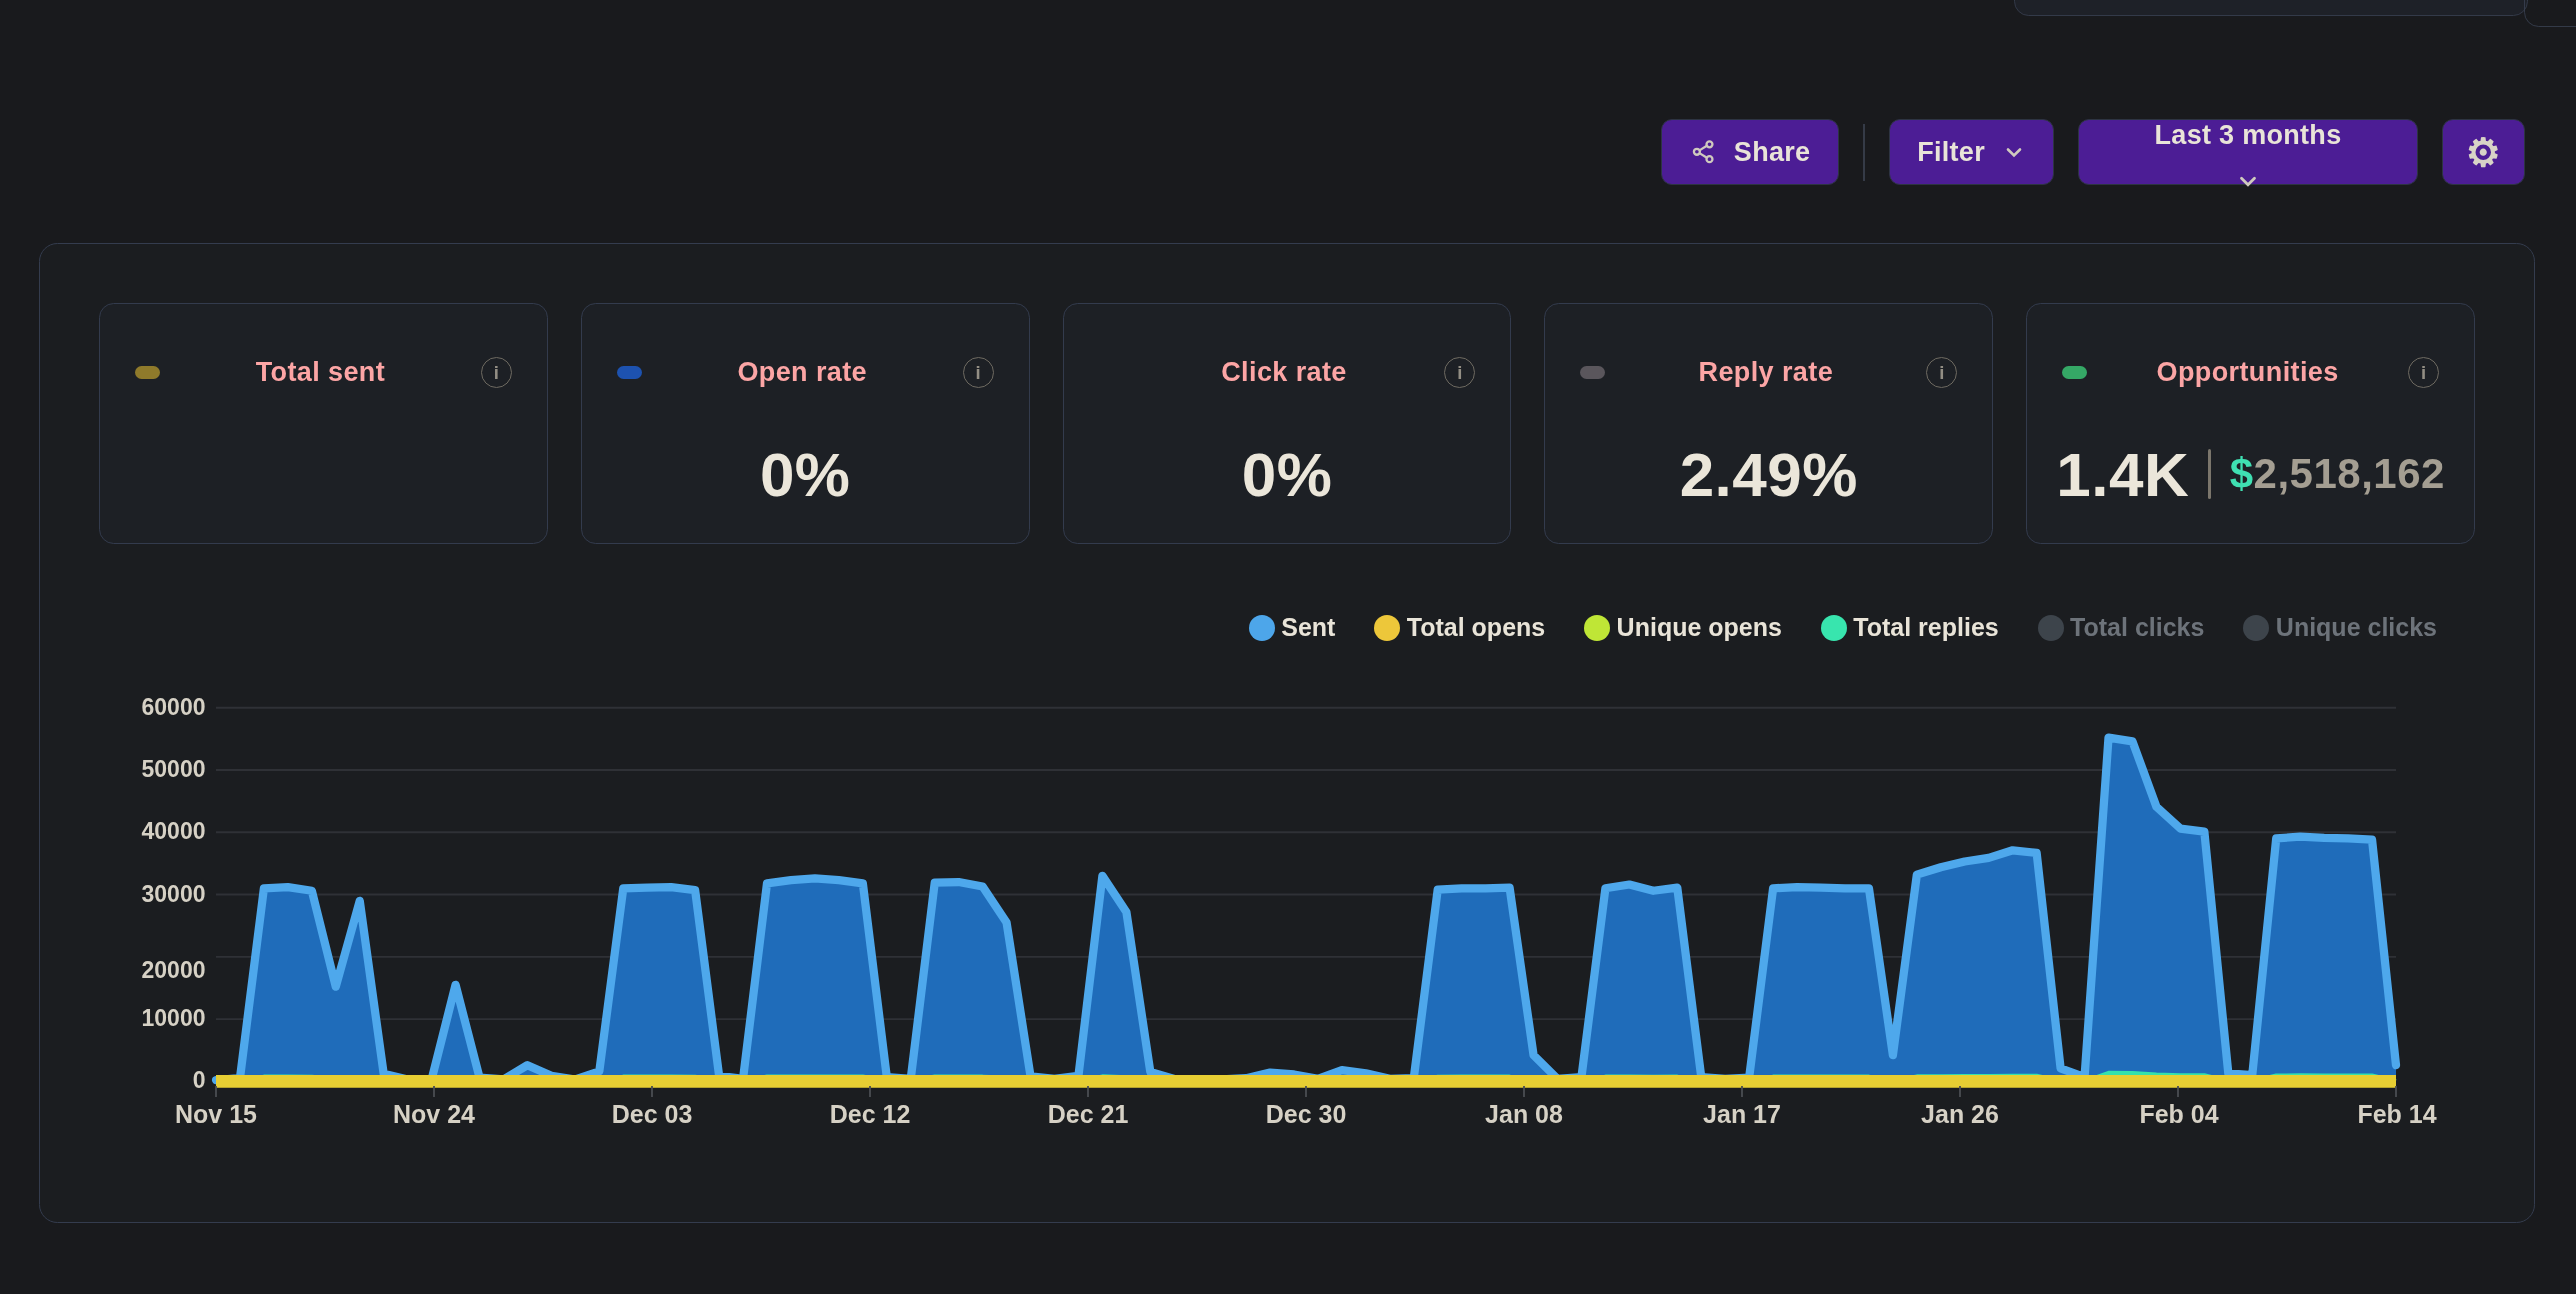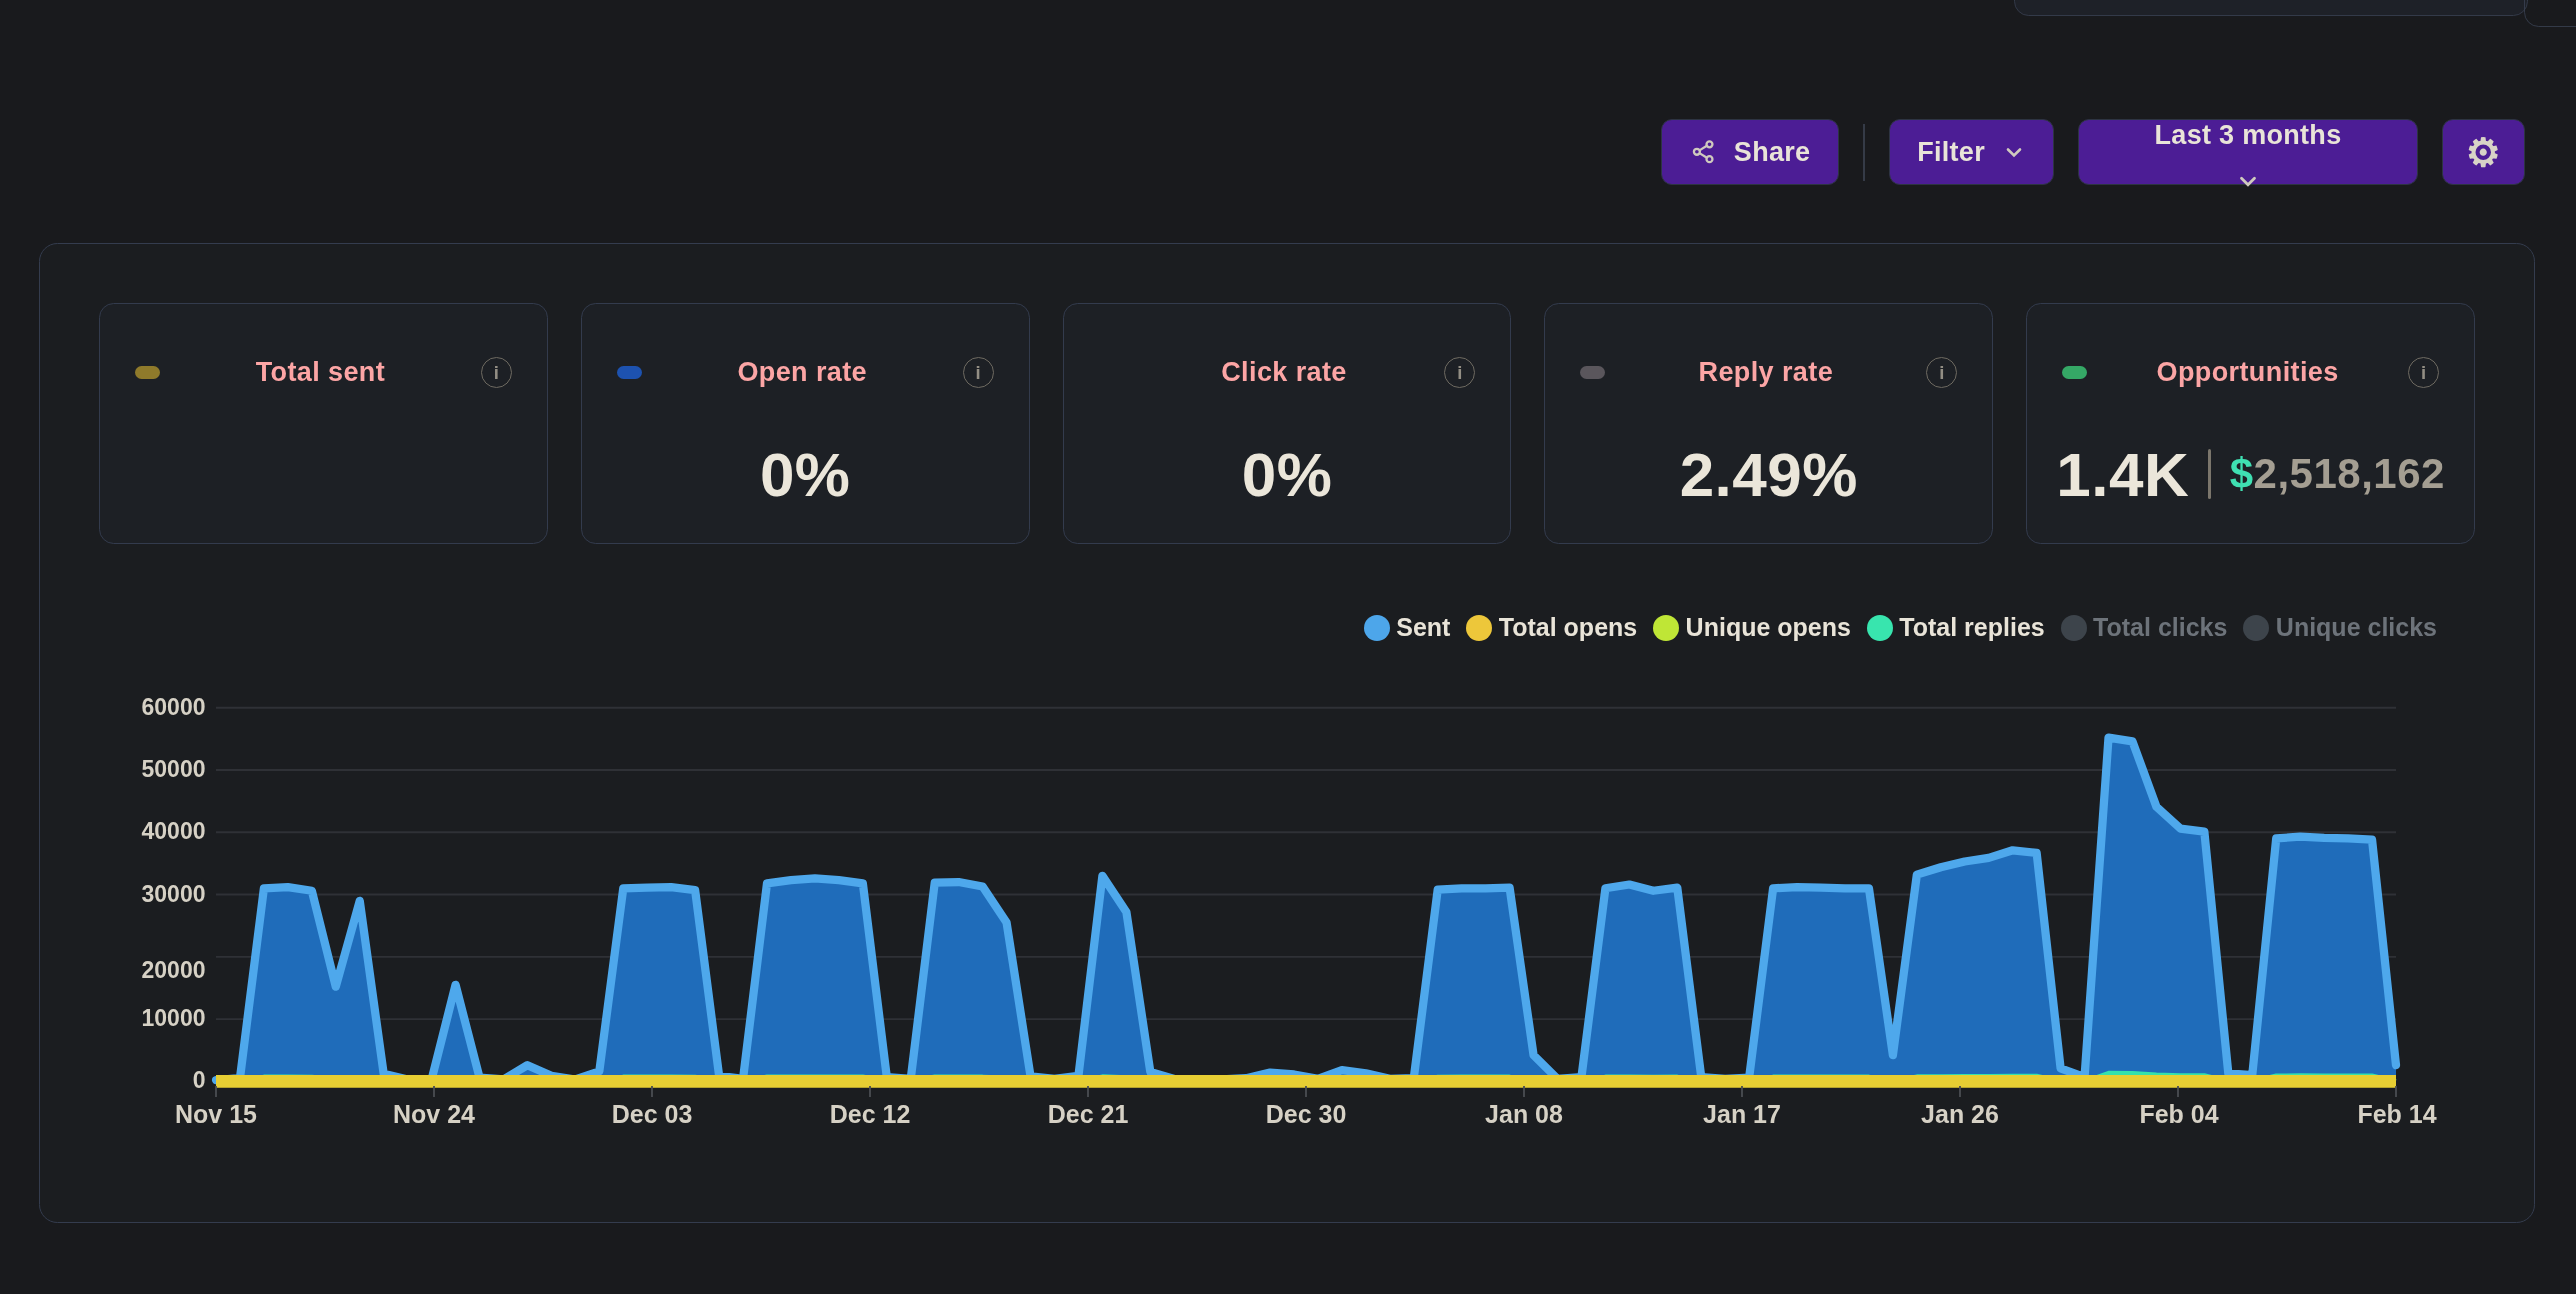--- a/index.html
+++ b/index.html
@@ -74,21 +74,21 @@
     font-size: 62px; font-weight: 700; color: #ebe6da; letter-spacing: 0.5px;
     white-space: nowrap;
   }
   .vdivider { width: 3.7px; height: 50px; background: #7b766c; border-radius: 1.8px; }
   .value-secondary { font-size: 42px; font-weight: 700; color: #a49e92; }
   .currency { font-size: 42px; font-weight: 700; }
 
   
   .legend {
     position: absolute; top: 369px; right: 97px;
-    display: flex; align-items: flex-start; gap: 16px;
+    display: flex; align-items: flex-start; gap: 39px;
   }
   .legend-item { display: flex; align-items: center; gap: 6.4px; cursor: pointer;
     font-size: 25px; font-weight: 700; color: #e9e4d8; }
   .legend-item.disabled { color: #6d737a; }
   .legend-dot { width: 26px; height: 26px; border-radius: 50%; flex: none; }
 
   
   .ylabel {
     position: absolute; left: 27.5px; width: 138px; text-align: right;
     font-size: 23px; font-weight: 700; color: #d6d1c5;

